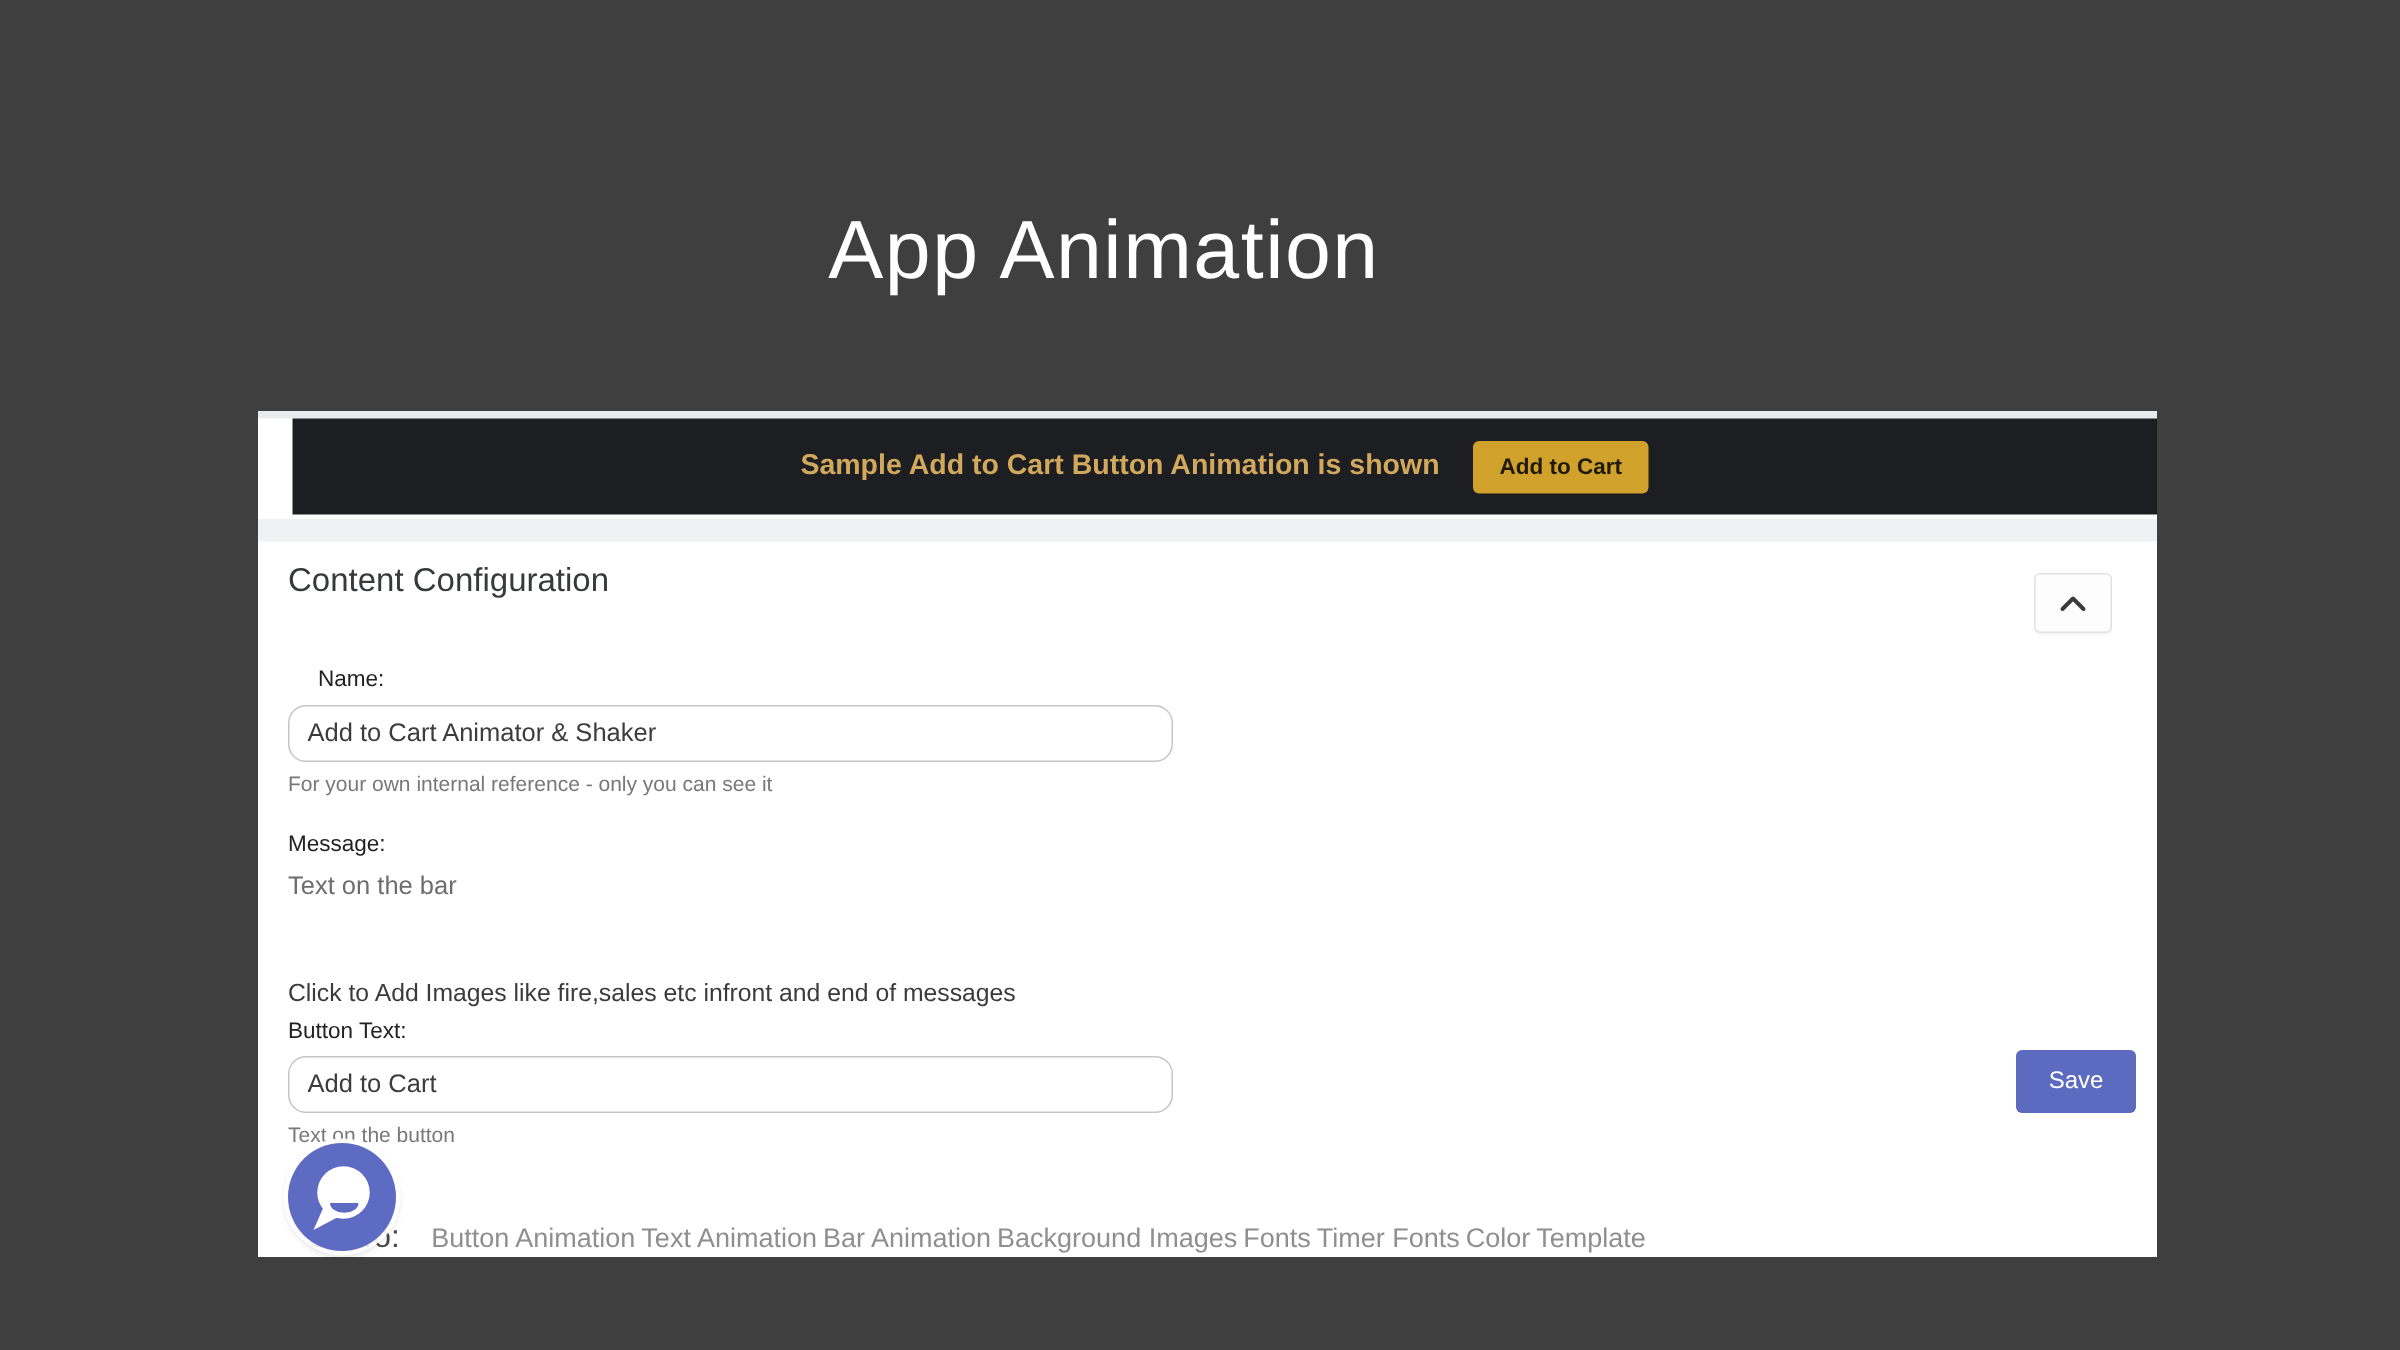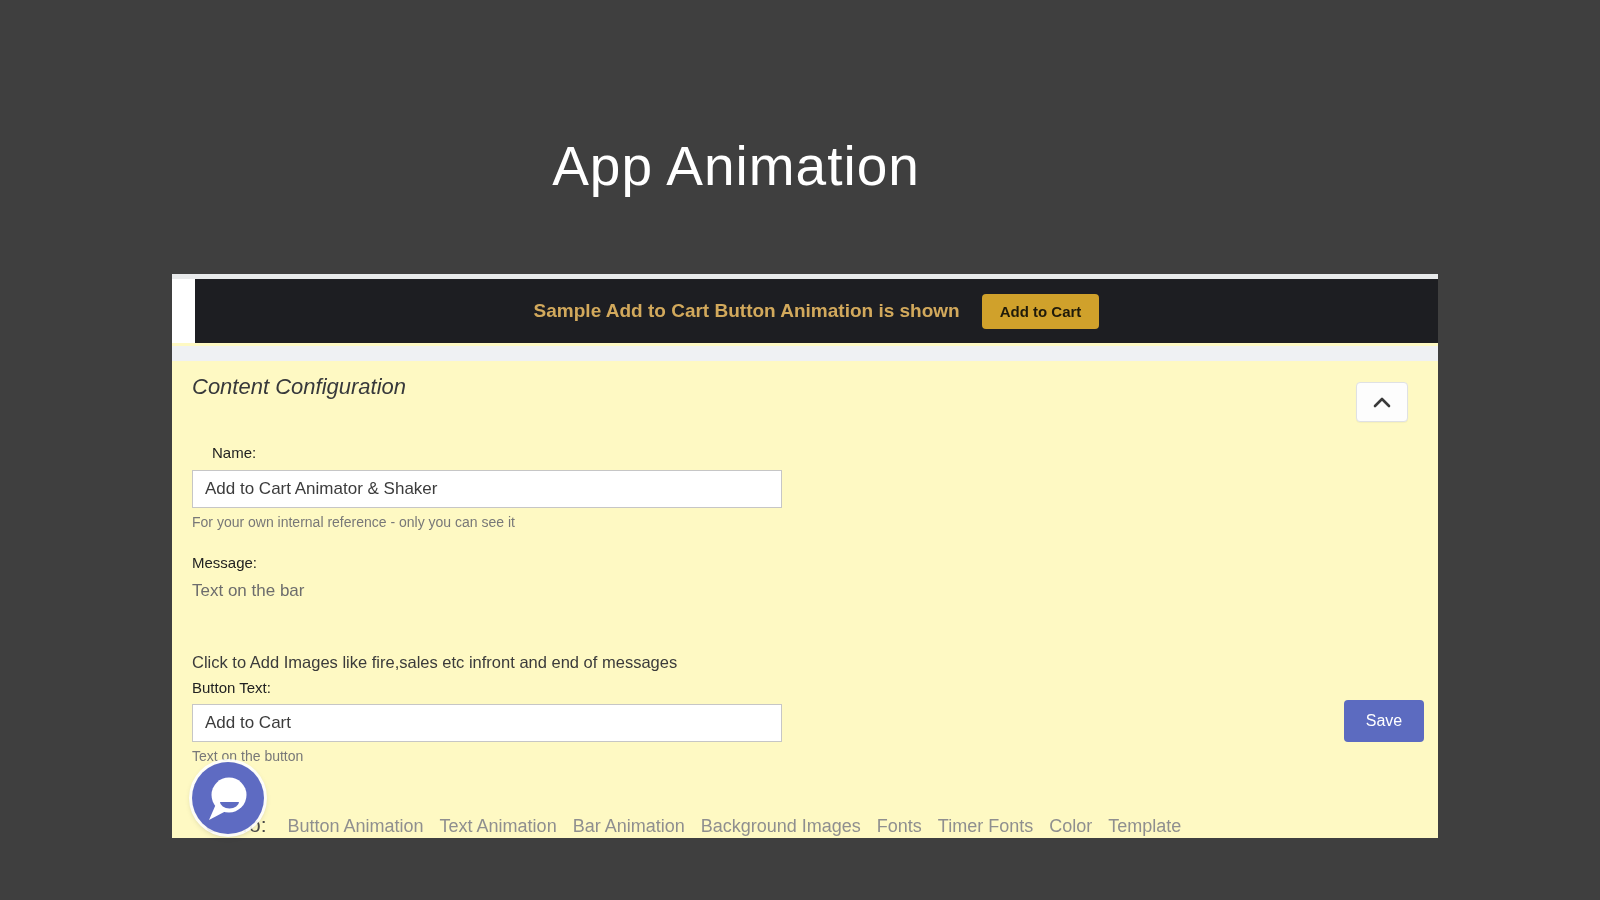--- a/index.html
+++ b/index.html
@@ -8,45 +8,45 @@
     background:#3f3f3f;
     font-family:"Liberation Sans", sans-serif;
   }
   .page-title{
     position:absolute;top:134px;left:0;width:1472px;
     text-align:center;color:#ffffff;font-size:55px;font-weight:400;
     letter-spacing:1px;
   }
   .panel{
     position:absolute;left:172px;top:274px;width:1266px;height:564px;
-    background:#fef9c3;overflow:hidden;
+    background:#ffffff;overflow:hidden;
   }
   .top-strip{position:absolute;top:0;left:0;right:0;height:5px;background:#e8eaeb;}
   .banner-row{position:absolute;top:5px;left:0;right:0;height:64px;display:flex;}
   .banner-gutter{width:23px;background:#ffffff;}
   .banner{
     flex:1;background:#1d1e22;display:flex;align-items:center;justify-content:center;gap:22px;
   }
   .banner-msg{color:#d2a95c;font-size:19px;font-weight:700;}
   .banner-btn{
     background:#d0a12b;color:#1f1a0a;font-weight:700;font-size:15px;
     border:none;border-radius:4px;padding:9px 18px;cursor:pointer;
   }
   .sub-strip{position:absolute;top:72px;left:0;right:0;height:15px;background:#eff1f3;}
-  .section-heading{position:absolute;left:20px;top:100px;font-size:22px;color:#37393b;font-style:italic;}
+  .section-heading{position:absolute;left:20px;top:100px;font-size:22px;color:#37393b;}
   .collapse-btn{
     position:absolute;left:1184px;top:108px;width:52px;height:40px;
     background:#fdfdfd;border:1px solid #dfe1e4;border-radius:4px;
     display:flex;align-items:center;justify-content:center;cursor:pointer;
     box-shadow:0 1px 1px rgba(0,0,0,0.04);
   }
   .field-label{position:absolute;left:20px;font-size:15px;color:#222222;}
   .text-input{
     position:absolute;left:20px;width:564px;height:36px;
-    border:1px solid #c6c6c6;border-radius:0;padding:0 12px;
+    border:1px solid #c6c6c6;border-radius:12px;padding:0 12px;
     font-family:"Liberation Sans", sans-serif;font-size:17px;color:#3c3c3c;
     background:#ffffff;outline:none;
   }
   .helper-text{position:absolute;left:20px;font-size:14px;color:#787878;}
   .static-value{position:absolute;left:20px;font-size:17px;color:#6d6d6d;}
   .note-text{position:absolute;left:20px;font-size:16.5px;color:#3b3b3b;margin-top:32px;}
   .save-btn{
     position:absolute;left:1172px;top:426px;width:80px;height:42px;
     background:#5c6bc0;color:#ffffff;border:none;border-radius:4px;
     font-family:"Liberation Sans", sans-serif;font-size:16px;cursor:pointer;
@@ -100,21 +100,21 @@
   <div class="note-text" style="top:347px;">Click to Add Images like fire,sales etc infront and end of messages</div>
 
   <div class="field-label" style="top:405px;">Button Text:</div>
   <input class="text-input" style="top: 430px;" type="text" value="Add to Cart">
   <div class="helper-text" style="top:474px;">Text on the button</div>
 
   <button class="save-btn">Save</button>
 
   <div class="footer-nav">
     <span class="footer-nav-label">Go To:</span>
-    <span style="display:flex;column-gap:16px;align-items:baseline;">
+    <span style="display:flex;column-gap:4px;align-items:baseline;">
 
     <a class="footer-link">Button Animation</a>
         <a class="footer-link">Text Animation</a>
         <a class="footer-link">Bar Animation</a>
         <a class="footer-link">Background Images</a>
         <a class="footer-link">Fonts</a>
         <a class="footer-link">Timer Fonts</a>
         <a class="footer-link">Color</a>
         <a class="footer-link">Template</a>
       </span>

